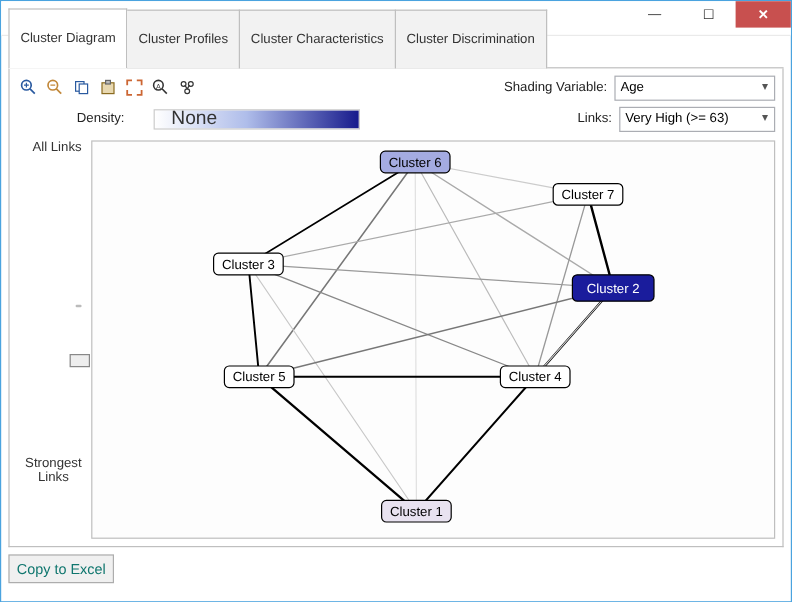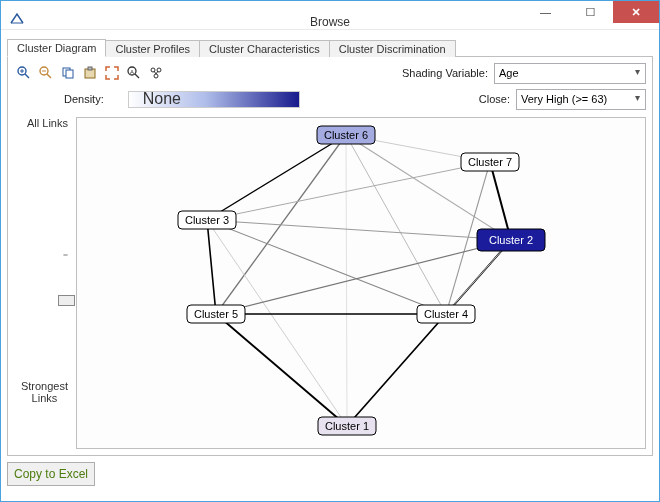--- a/index.html
+++ b/index.html
@@ -18,21 +18,21 @@
   .title-icon { width: 20px; height: 20px; margin-left: 6px; display:flex;align-items:center;justify-content:center;}
   .title-text { position: absolute; left: 0; right: 0; text-align: center; font-size: 12px; color: #333; pointer-events:none;}
   .win-controls { position: absolute; right: 0; top: 0; display: flex; height: 22px; }
   .win-btn { width: 45px; display: flex; align-items: center; justify-content: center; }
   .win-btn.close { background: #c8504f; color: #fff; width: 46px;}
   .win-btn .glyph { font-size: 11px; color: #333; }
   .win-btn.close .glyph { color: #fff; font-weight: bold;}
   .body { padding: 5px 6px 6px 6px; }
   .tabs { display: flex; border-bottom: 1px solid #bfbfbf; height: 21px; align-items: flex-end; }
   .tab {
-    padding: 2px 9px; font-size: 11px; border: 1px solid #bfbfbf; border-bottom: none;
+    padding: 18px 9px; font-size: 11px; border: 1px solid #bfbfbf; border-bottom: none;
     margin-right: 0px; background: #f2f2f2; position: relative; top: 1px;
     color: #333;
   }
   .tab + .tab { border-left: none; }
   .tab.active { background: #fff; border-bottom: 1px solid #fff; }
   .tabpanel { border: 1px solid #bfbfbf; border-top: none; }
   .tabpanel-inner { padding: 4px 6px 6px 6px; display:flex; flex-direction:column; gap:2px; }
   .toolbar-row { display:flex; align-items:center; height:24px;}
   .icon-row { display:flex; gap:2px; }
   .tool-icon { width:20px; height:20px; display:flex;align-items:center;justify-content:center; border-radius:2px;}
@@ -68,21 +68,21 @@
   }
   .canvas {
     flex:1; height: 330px; border:1px solid #bfbfbf; background:#fdfdfd; position:relative;
   }
   .canvas svg { width:100%; height:100%; }
   .node-rect { rx:4; ry:4; stroke:#000; stroke-width:1; }
   .node-text { font-size:11px; font-family: "Segoe UI", Arial, sans-serif; text-anchor:middle; dominant-baseline: middle; }
   .footer-row { display:flex; margin-top:6px; }
   .btn {
     min-width:86px; height:24px; font-size:12px;
-    border:1px solid #adadad; background: #f0f0f0; color:#4d7c0f;
+    border:1px solid #adadad; background: #f0f0f0; color:#0f766e;
     display:inline-flex; align-items:center; justify-content:center;
   }
 </style>
 </head>
 <body>
 
 <div class="window">
   <div class="titlebar">
     <div class="title-icon">
       <svg width="14" height="14" viewBox="0 0 14 14">
@@ -160,30 +160,30 @@
                 <svg width="16" height="16">
                   <circle cx="5" cy="5" r="2" fill="none" stroke="#333"></circle>
                   <circle cx="11" cy="5" r="2" fill="none" stroke="#333"></circle>
                   <circle cx="8" cy="11" r="2" fill="none" stroke="#333"></circle>
                   <path d="M6 6 L8 9 L10 6" stroke="#333" fill="none"></path>
                 </svg>
               </div>
           </div>
           <div class="spacer"></div>
           <span class="lbl" style="margin-right:6px;">Shading Variable:</span>
-          <span class="sel-wrap"><select class="select" style="width:152px"><option>Age</option></select></span>
+          <span class="sel-wrap"><select class="select" style="width:134px"><option>Age</option></select></span>
         </div>
 
         <div class="toolbar-row">
           <span class="lbl" style="margin-left:50px; margin-right:24px;">Density:</span>
           <span class="density-bar"></span>
           <span class="density-none" style="position:relative; left:-165px;">None</span>
           <span class="density-pct">36%</span>
           <div class="spacer"></div>
-          <span class="lbl" style="margin-right:6px;">Close:</span>
+          <span class="lbl" style="margin-right:6px;">Links:</span>
           <span class="sel-wrap"><select class="select" style="width:130px"><option>Very High (&gt;= 63)</option></select></span>
         </div>
 
         <div class="content-row">
           <div class="slider-col">
             <div style="text-align:center;">All Links</div>
             <div class="vslider-track-wrap">
               <div class="vslider-track">
                 <div class="vslider-thumb"></div>
               </div>

